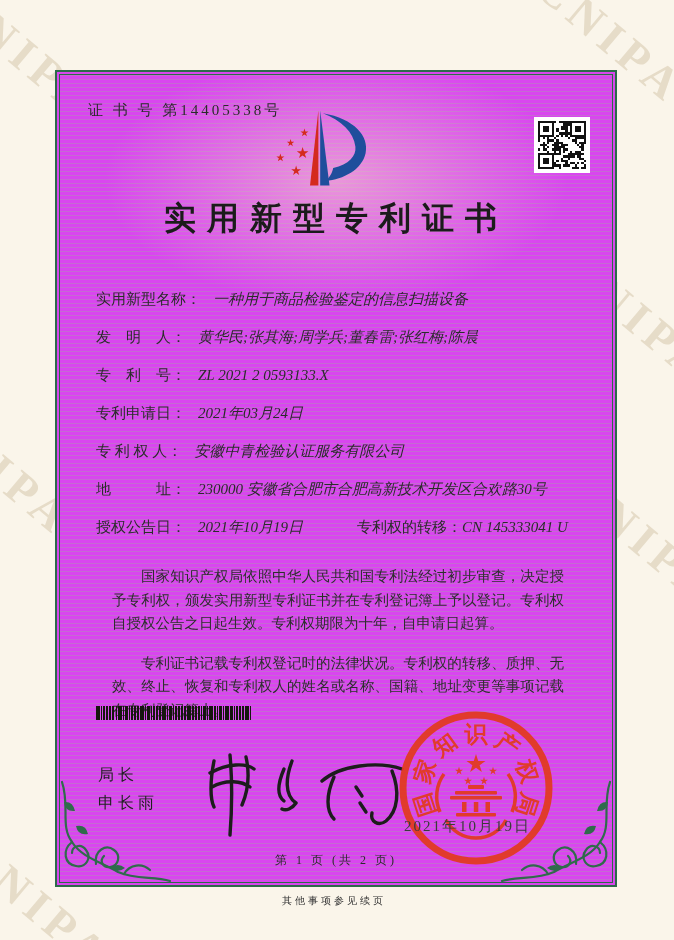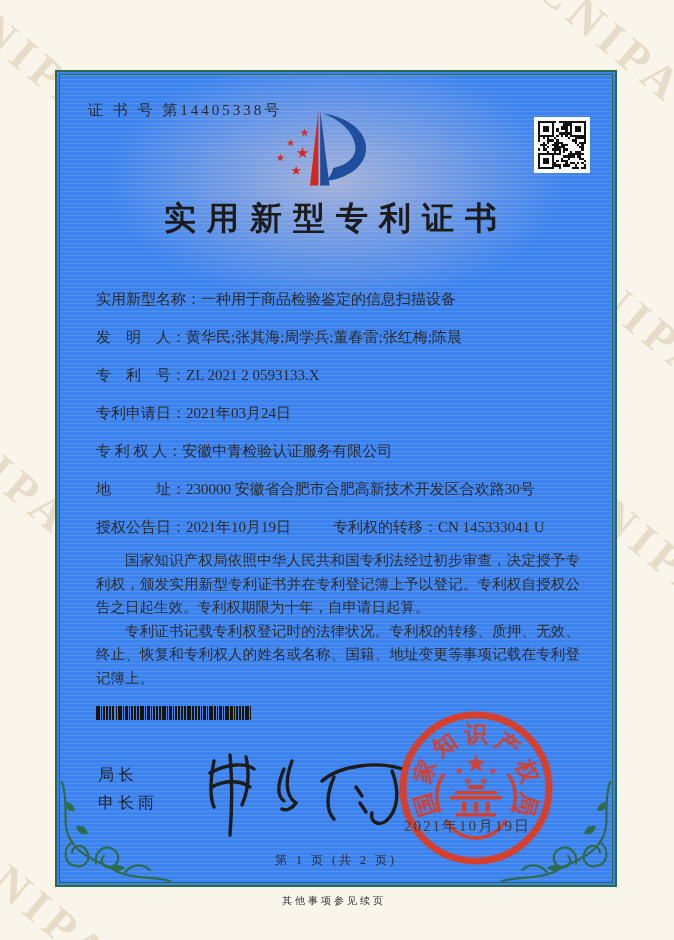--- a/index.html
+++ b/index.html
@@ -11,42 +11,42 @@
   }
   .wm{
     position:absolute;z-index:0;white-space:nowrap;
     font-family:"Liberation Serif","DejaVu Serif",serif;
     font-weight:bold;font-size:46px;letter-spacing:7px;
     color:rgba(198,178,144,.38);
     transform:rotate(40deg);transform-origin:left top;
   }
   .frame{
     position:absolute;left:55px;top:70px;width:558px;height:813px;
-    border:2px solid #2d6a4a;z-index:1;background:#3b82f6;
+    border:2px solid #2d6a4a;z-index:1;background:#d946ef;
   }
   .frame-inner{
     position:absolute;inset:2px;border:1px solid #2d6a4a;
     background:
       radial-gradient(ellipse 60% 22% at 50% 13%, rgba(247,216,202,.55), rgba(247,216,202,0) 70%),
       repeating-linear-gradient(180deg, rgba(150,186,146,.30) 0 1px, rgba(241,244,230,0) 1px 4px);
   }
   .frame-inner > *{position:absolute;}
   .cert-no{left:28px;top:26px;font-size:15px;letter-spacing:3px;color:#2a2a2a;}
   .logo{left:50%;top:30px;transform:translateX(-54%);width:140px;height:88px;}
   .qr-box{right:22px;top:42px;width:56px;height:56px;background:#fff;padding:4px;box-sizing:border-box;}
   .doc-title{left:0;right:0;top:122px;text-align:center;font-size:32px;font-weight:bold;
     letter-spacing:11px;color:#1b1b1b;}
   .fields{left:36px;right:28px;top:212px;}
-  .field-row{display:flex;margin-bottom:14px;font-size:15px;line-height:24px;color:#2b2b2b;}
+  .field-row{display:flex;margin-bottom:14px;font-size:15px;line-height:24px;color:#2b2b2b;gap:12px;}
   .f-label{white-space:pre;flex:none;}
-  .f-value{white-space:pre-wrap;}
+  .f-value{white-space:pre-wrap;font-style:italic;}
   .grant-pair2{margin-left:42px;display:flex;}
   .paras{left:36px;right:32px;top:474px;font-size:14.5px;line-height:23.5px;
     text-align:justify;color:#2d2d2d;}
-  .paras p{margin:0;text-indent:2em;}
+  .paras p{margin:16px;text-indent:2em;}
   .barcode{left:36px;top:631px;height:14px;width:164px;display:flex;overflow:hidden;}
   .barcode span{background:#16160f;height:100%;flex:none;}
   .signer-title{left:38px;top:690px;font-size:16px;letter-spacing:4px;
     font-family:"Liberation Sans","DejaVu Sans",sans-serif;color:#1f1f1f;}
   .signer-name{left:38px;top:718px;font-size:16px;letter-spacing:4px;
     font-family:"Liberation Sans","DejaVu Sans",sans-serif;color:#1f1f1f;}
   .signature{left:128px;top:672px;width:236px;height:96px;}
   .seal{left:336px;top:633px;width:160px;height:160px;z-index:2;}
   .seal-date{left:344px;top:742px;z-index:3;font-size:15px;letter-spacing:2px;color:#3b3b3b;white-space:nowrap;}
   .page-info{left:0;right:0;bottom:13px;text-align:center;font-size:12px;letter-spacing:3px;color:#2b2b2b;}

